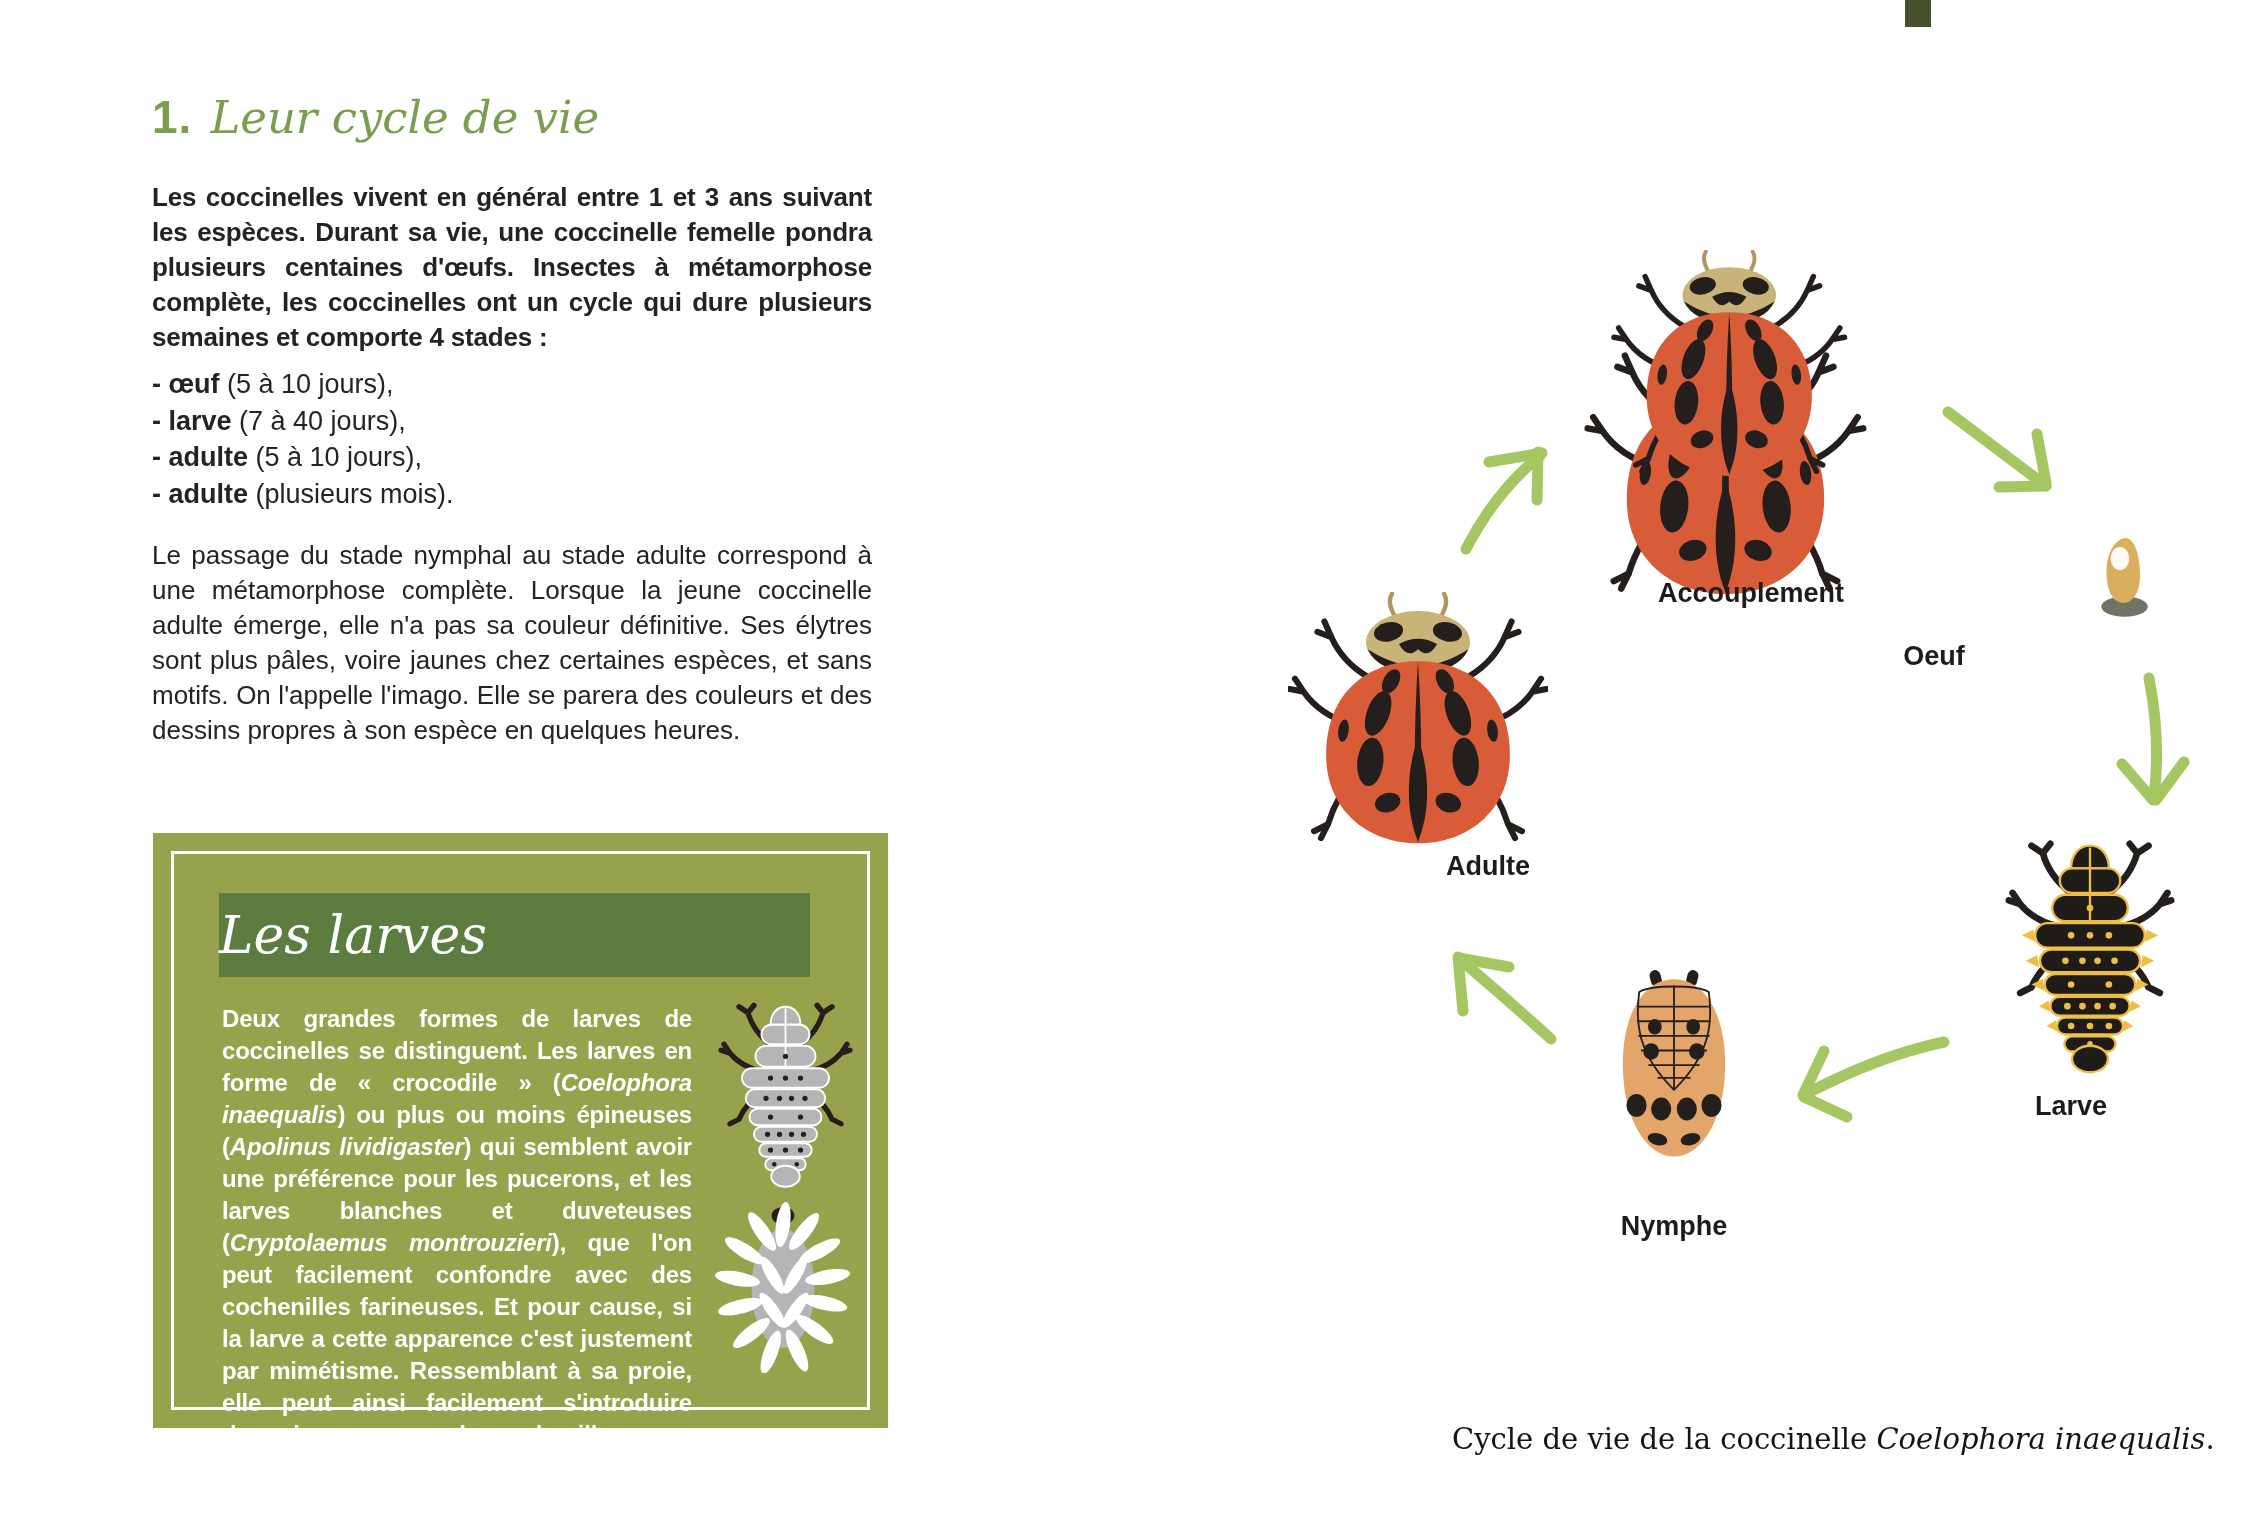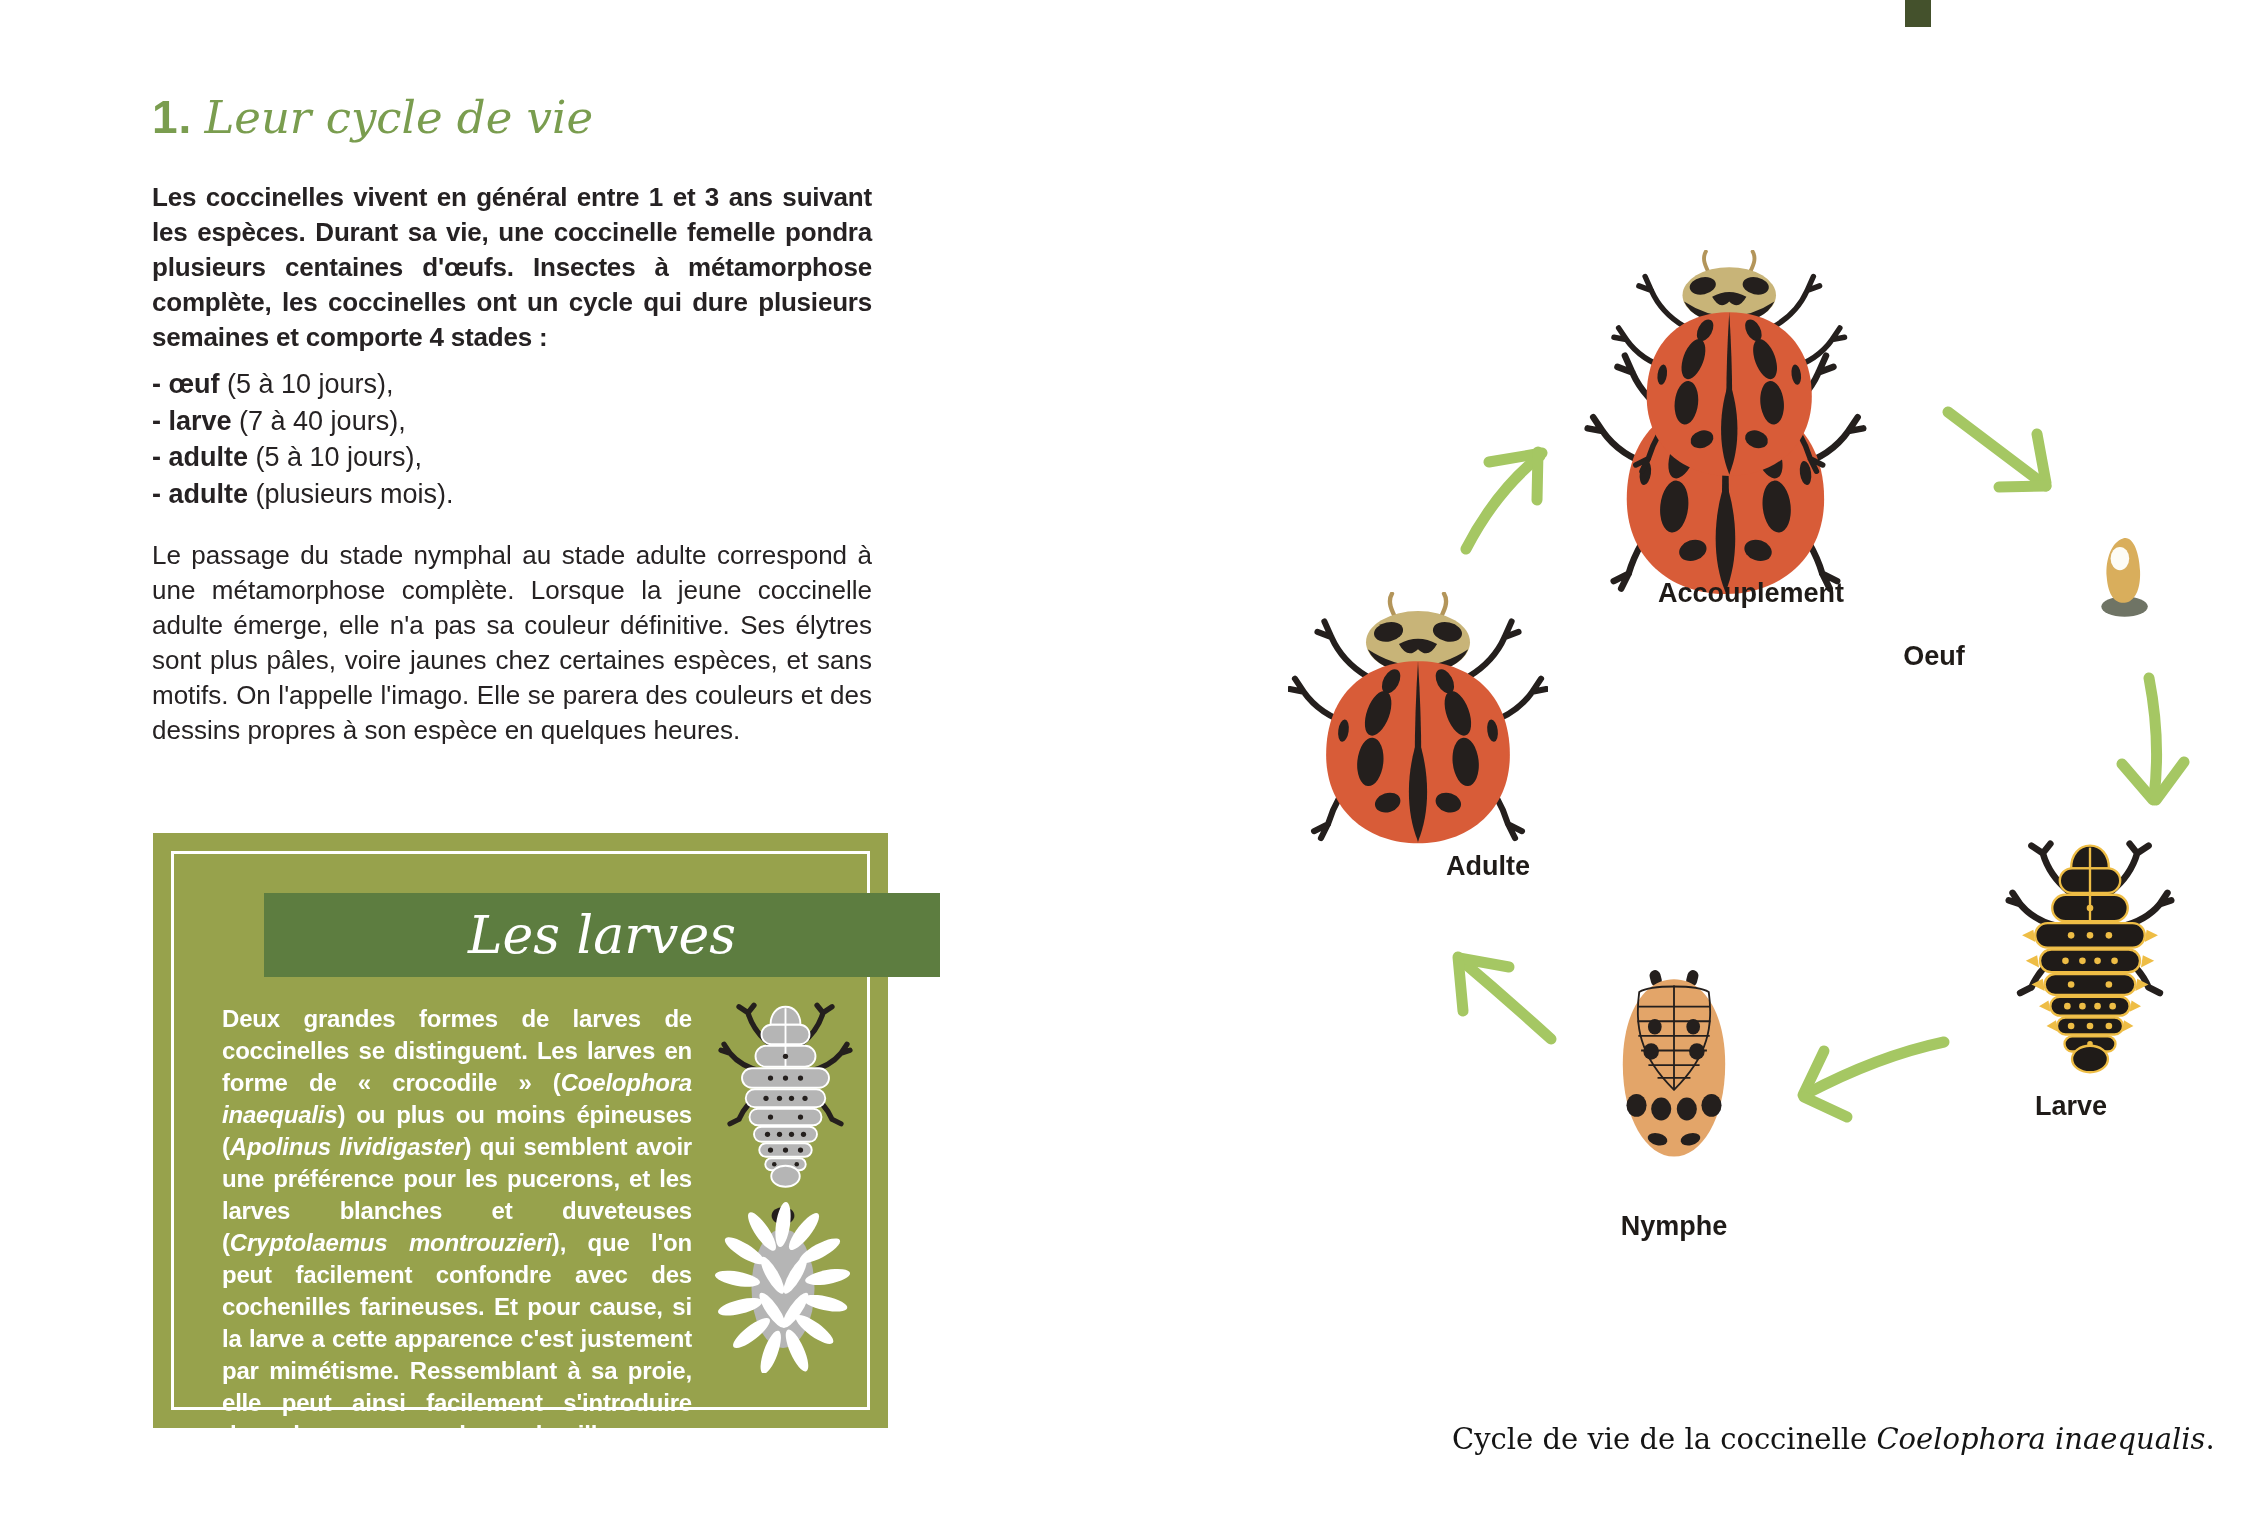--- a/index.html
+++ b/index.html
@@ -3,35 +3,35 @@
 <meta charset="utf-8">
 <style>
   html,body{margin:0;padding:0;background:#ffffff;}
   #page{position:relative;width:2260px;height:1514px;background:#ffffff;overflow:hidden;
         font-family:"Liberation Sans",sans-serif;color:#262223;}
   .abs{position:absolute;}
 
   
   .title{top:90px;left:152px;white-space:nowrap;}
   .title .num{font-weight:bold;font-size:46px;color:#7a9d4f;letter-spacing:1px;}
-  .title .txt{font-family:"DejaVu Serif",serif;font-style:italic;font-size:45px;color:#7a9d4f;margin-left:12px;}
+  .title .txt{font-family:"DejaVu Serif",serif;font-style:italic;font-size:45px;color:#7a9d4f;margin-left:18px;}
 
   .para{width:720px;text-align:justify;font-size:26px;line-height:35px;}
   .para1{top:180px;left:152px;font-weight:bold;letter-spacing:-0.2px;}
   .para2{top:538px;left:152px;font-weight:normal;}
 
   .stages{top:366px;left:152px;font-size:27px;line-height:36.5px;}
   .stages .b{font-weight:bold;}
 
   
   .greenbox{top:833px;left:153px;width:735px;height:595px;background:#97a24c;}
   .greenbox .inner-border{position:absolute;left:18px;top:18px;right:18px;bottom:18px;
         border:3px solid #ffffff;}
-  .box-header{position:absolute;left:66px;top:60px;width:676px;height:84px;background:#5d7d40;
-        display:flex;align-items:center;justify-content:center;margin-left:45px;}
+  .box-header{position:absolute;left:66px;top:60px;width:591px;height:84px;background:#5d7d40;
+        display:flex;align-items:center;justify-content:flex-start;}
   .box-header .t{font-family:"DejaVu Serif",serif;font-style:italic;font-size:52px;color:#ffffff;}
   .box-text{position:absolute;left:69px;top:170px;width:470px;color:#ffffff;font-weight:bold;
         font-size:24px;line-height:32px;text-align:justify;letter-spacing:-0.2px;}
   .box-text .it{font-style:italic;}
   .box-larva-gray{position:absolute;left:565px;top:169px;}
   .box-larva-fluffy{position:absolute;left:560px;top:362px;}
 
   
   .stage-label{font-weight:bold;font-size:27px;color:#1f1b18;transform:translateX(-50%);white-space:nowrap;}
   .lbl-accouplement{left:1751px;top:578px;}

